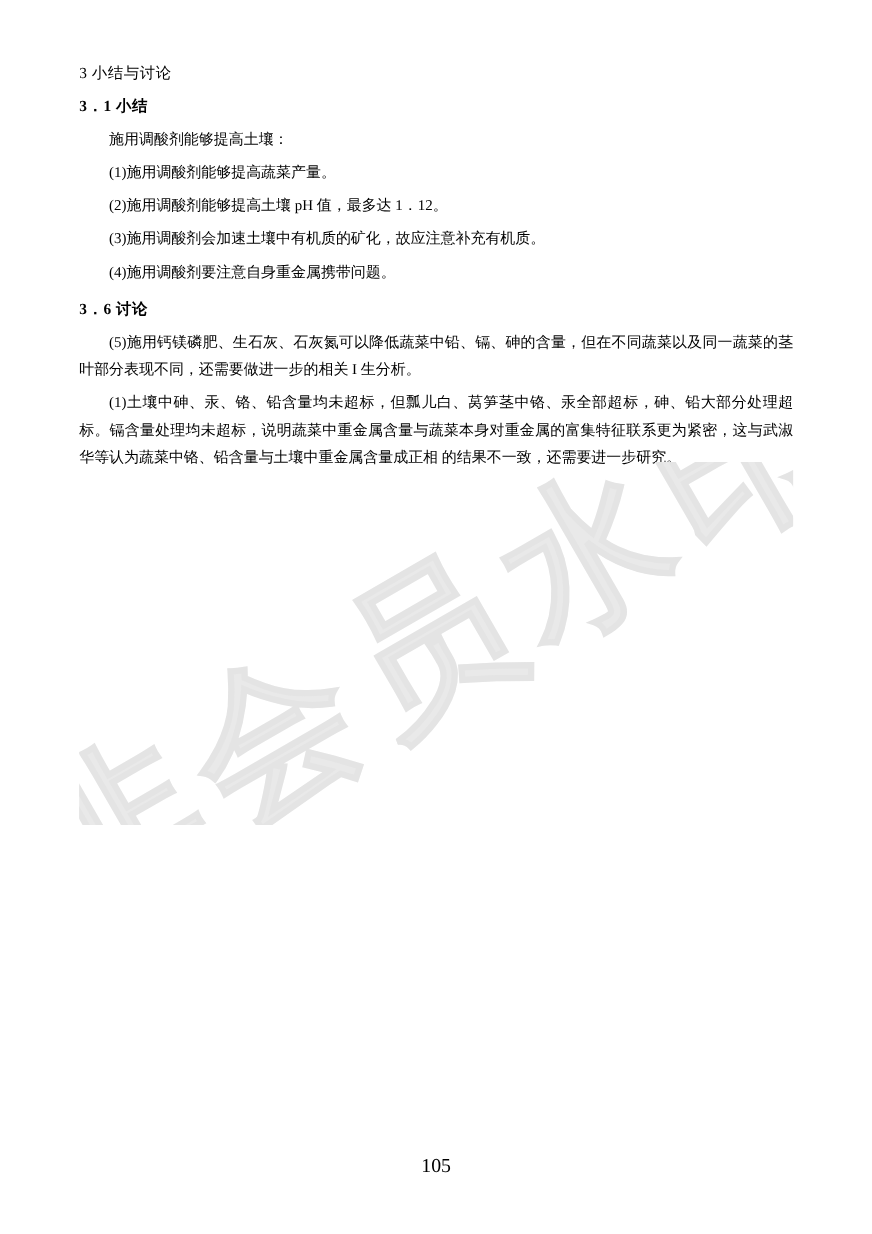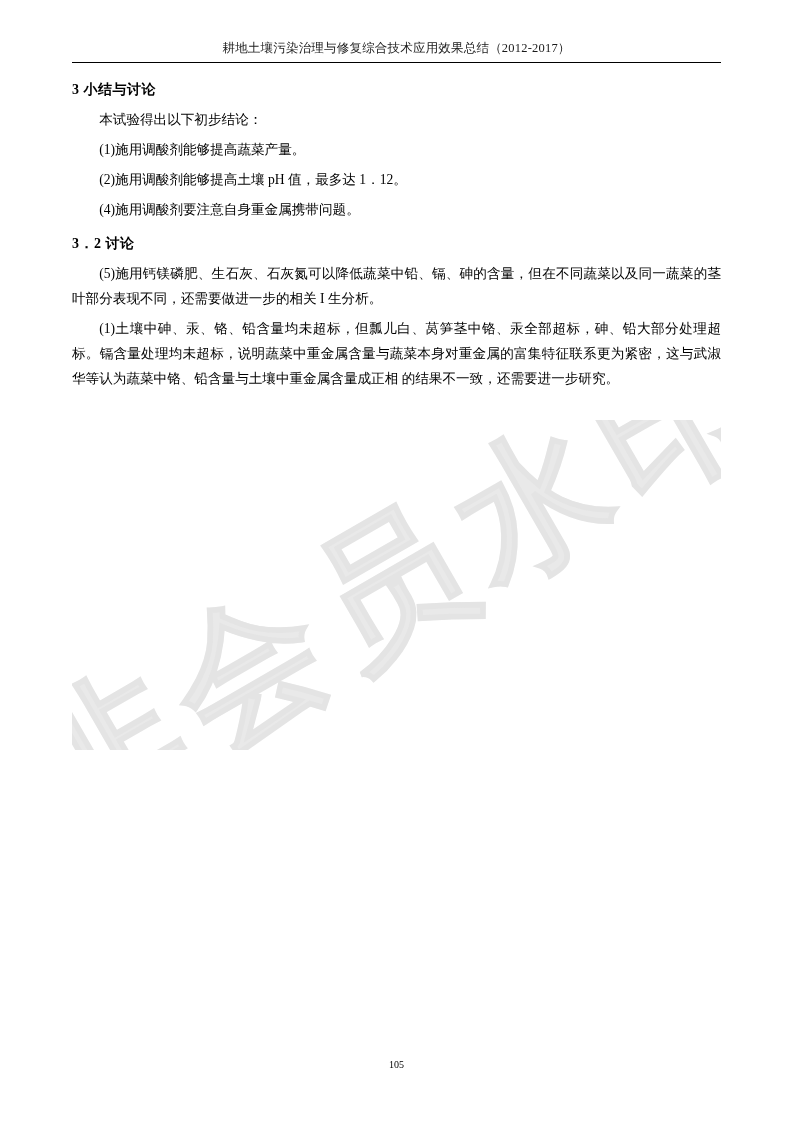--- a/index.html
+++ b/index.html
@@ -35,21 +35,21 @@
     letter-spacing: 0.2px;
     padding-bottom: 5px;
     border-bottom: 1.2px solid #000;
     color: #1a1a1a;
     white-space: nowrap;
   }
 
   
   .h1 {
     font-size: 14px;
-    font-weight: bold;
+    font-weight: normal;
     margin: 18px 0 0 0;
     letter-spacing: 0.5px;
   }
   .h2 {
     font-size: 14px;
     font-weight: bold;
     margin: 12px 0 0 0;
     letter-spacing: 0.5px;
   }
 
@@ -91,40 +91,41 @@
     -webkit-text-stroke: 1px #e4e4e4;
   }
 
   
   .footer {
     position: absolute;
     left: 0;
     right: 0;
     bottom: 12px;
     text-align: center;
-    font-size: 10px;
+    font-size: 18px;
   }
 </style>
 </head>
 <body>
 
 <div class="page">
   <div class="page-inner">
 
-    <div class="header">耕地土壤污染治理与修复综合技术应用效果总结（2012-2017）</div>
 
     <div class="h1">3  小结与讨论</div>
 
+    <div class="h2">3．1 小结</div>
 
-    <p class="para">本试验得出以下初步结论：</p>
+    <p class="para">施用调酸剂能够提高土壤：</p>
     <p class="para tight">(1)施用调酸剂能够提高蔬菜产量。</p>
     <p class="para tight">(2)施用调酸剂能够提高土壤 pH 值，最多达 1．12。</p>
+    <p class="para tight">(3)施用调酸剂会加速土壤中有机质的矿化，故应注意补充有机质。</p>
     <p class="para tight">(4)施用调酸剂要注意自身重金属携带问题。</p>
 
-    <div class="h2">3．2 讨论</div>
+    <div class="h2">3．6 讨论</div>
 
     <p class="para">(5)施用钙镁磷肥、生石灰、石灰氮可以降低蔬菜中铅、镉、砷的含量，但在不同蔬菜以及同一蔬菜的茎叶部分表现不同，还需要做进一步的相关 I 生分析。</p>
     <p class="para tight">(1)土壤中砷、汞、铬、铅含量均未超标，但瓢儿白、莴笋茎中铬、汞全部超标，砷、铅大部分处理超标。镉含量处理均未超标，说明蔬菜中重金属含量与蔬菜本身对重金属的富集特征联系更为紧密，这与武淑华等认为蔬菜中铬、铅含量与土壤中重金属含量成正相  的结果不一致，还需要进一步研究。</p>
 
     <div class="watermark">
       <span>非会员水印</span>
     </div>
 
     <div class="footer">105</div>
   </div>

